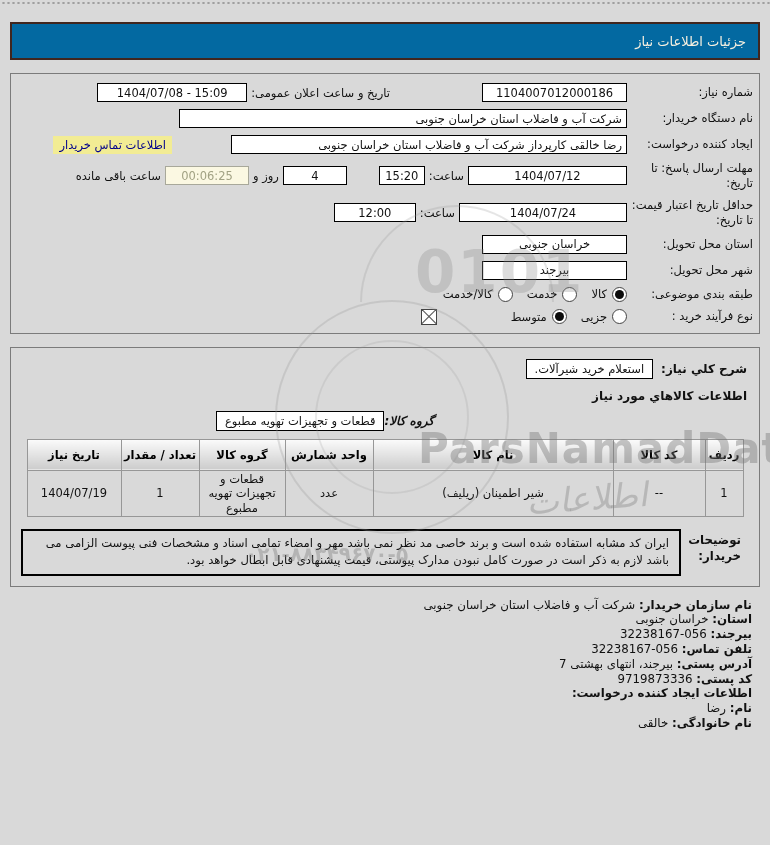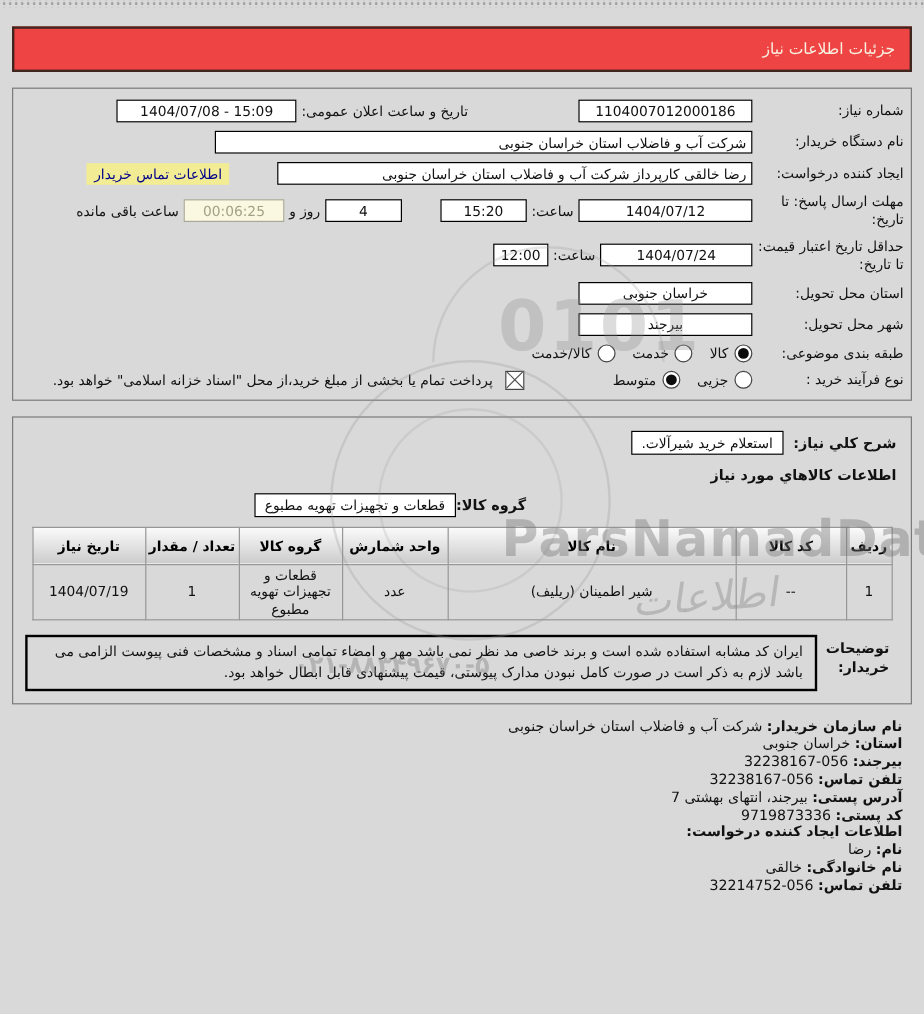--- a/index.html
+++ b/index.html
@@ -12,21 +12,21 @@
   .dots{
     height:6px;margin:0;
     background-image:radial-gradient(circle,#9f9f9f 1px,rgba(0,0,0,0) 1.3px);
     background-size:5px 4px;background-position:1px 1px;
   }
   .page{position:relative;z-index:1;}
   .rtl{direction:rtl;}
   
   .titlebar{
     margin:16px 10px 0;height:34px;
-    background:#ef4444;border:2px solid #40261e;
+    background:#0369a1;border:2px solid #40261e;
     color:#f7f0e0;display:flex;align-items:center;
     padding:0 12px;font-size:13px;
   }
   
   .box{margin:13px 10px 0;border:1px solid #7b7b7b;padding:9px 6px 8px;}
   .row{display:flex;align-items:center;margin-bottom:7px;}
   .row:last-child{margin-bottom:0;}
   .lbl{width:122px;flex:0 0 122px;padding-left:4px;line-height:1.3;font-size:11.5px;}
   .slbl{font-size:11.5px;margin:0 4px;}
   .fld{
@@ -65,21 +65,21 @@
   .chk::after{transform:rotate(-45deg);}
   .optlabel{font-size:11.5px;margin-left:14px;}
   
   .bold{font-weight:bold;}
   .valbox{
     background:#fff;border:1px solid #000;padding:2px 8px;font-size:11.5px;
     display:inline-block;
   }
   .heading2{font-weight:bold;font-size:12px;margin:10px 6px 8px;}
   .grouprow{display:flex;align-items:center;justify-content:center;margin:2px 120px 8px 0;}
-  .grouprow .bold{margin-left:0;}
+  .grouprow .bold{margin-left:0;font-style:italic;}
   
   table.items{
     width:716px;margin:6px auto 12px;border-collapse:collapse;table-layout:fixed;
     direction:rtl;font-size:11.5px;
   }
   table.items th{
     background:linear-gradient(#fbfbfb,#cccccc);
     border:1px solid #979797;height:28px;font-weight:bold;color:#000;
     padding:1px 2px;
   }
@@ -132,49 +132,49 @@
     </div>
 
     <div class="row">
       <span class="lbl">نام دستگاه خریدار:</span>
       <span class="fld start" style="width:448px">شرکت آب و فاضلاب استان خراسان جنوبی</span>
     </div>
 
     <div class="row">
       <span class="lbl">ایجاد کننده درخواست:</span>
       <span class="fld start" style="width:396px">رضا خالقی کارپرداز شرکت آب و فاضلاب استان خراسان جنوبی</span>
-      <span class="link" style="margin-right:40px">اطلاعات تماس خریدار</span>
+      <span class="link" style="margin-right:59px">اطلاعات تماس خریدار</span>
     </div>
 
     <div class="row">
       <span class="lbl">مهلت ارسال پاسخ: تا تاریخ:</span>
-      <span class="fld" style="width:145px">
+      <span class="fld" style="width:159px">
           <span class="num">1404/07/12</span>
         </span>
       <span class="slbl">ساعت:</span>
-      <span class="fld" style="width:72px">
+      <span class="fld" style="width:46px">
           <span class="num">15:20</span>
         </span>
       <span class="fld" style="width:64px;margin-right:32px">
           <span class="num">4</span>
         </span>
       <span class="slbl">روز و</span>
       <span class="countdown">
           <span class="num">00:06:25</span>
         </span>
       <span class="slbl">ساعت باقی مانده</span>
     </div>
 
     <div class="row">
       <span class="lbl">حداقل تاریخ اعتبار قیمت: تا تاریخ:</span>
-      <span class="fld" style="width:127px">
+      <span class="fld" style="width:168px">
           <span class="num">1404/07/24</span>
         </span>
       <span class="slbl">ساعت:</span>
-      <span class="fld" style="width:46px">
+      <span class="fld" style="width:82px">
           <span class="num">12:00</span>
         </span>
     </div>
 
     <div class="row">
       <span class="lbl">استان محل تحویل:</span>
       <span class="fld" style="width:145px">خراسان جنوبی</span>
     </div>
 
     <div class="row">
@@ -192,21 +192,20 @@
       <span class="optlabel">کالا/خدمت</span>
     </div>
 
     <div class="row">
       <span class="lbl">نوع فرآیند خرید :</span>
       <span class="radio"></span>
       <span class="optlabel">جزیی</span>
       <span class="radio checked"></span>
       <span class="optlabel">متوسط</span>
       <span class="chk" style="margin-right:60px"></span>
-      <span class="slbl">پرداخت تمام یا بخشی از مبلغ خرید،از محل "اسناد خزانه اسلامی" خواهد بود.</span>
     </div>
 
   </div>
 
   <div class="box">
 
     <div class="row" style="margin:2px 6px 6px">
       <span class="bold" style="margin-left:8px">شرح کلي نیاز:</span>
       <span class="valbox">استعلام خرید شیرآلات.</span>
     </div>
@@ -262,21 +261,20 @@
   <div class="contact">
     <div><span class="b">نام سازمان خریدار:</span> <span>شرکت آب و فاضلاب استان خراسان جنوبی</span></div>
     <div><span class="b">استان:</span> <span>خراسان جنوبی</span></div>
     <div><span class="b">بیرجند:</span> <span class="num">32238167-056</span></div>
     <div><span class="b">تلفن تماس:</span> <span class="num">32238167-056</span></div>
     <div><span class="b">آدرس پستی:</span> <span>بیرجند، انتهای بهشتی 7</span></div>
     <div><span class="b">کد پستی:</span> <span class="num">9719873336</span></div>
     <div><span class="b">اطلاعات ایجاد کننده درخواست:</span></div>
     <div><span class="b">نام:</span> <span>رضا</span></div>
     <div><span class="b">نام خانوادگی:</span> <span>خالقی</span></div>
-    <div><span class="b">تلفن تماس:</span> <span class="num">32214752-056</span></div>
   </div>
 
 </div>
 
 <div class="wmlayer">
   <div class="wm-ring" style="left:275px;top:300px;width:230px;height:230px"></div>
   <div class="wm-ring" style="left:315px;top:340px;width:150px;height:150px;border-color:rgba(150,150,150,.2)"></div>
   <div class="wm-curve" style="left:360px;top:205px;width:190px;height:95px"></div>
   <div class="wm wm-digits" style="left:415px;top:238px;font-size:58px">0101</div>
   <div class="wm wm-brand" style="left:418px;top:424px;font-size:42px">ParsNamadData</div>

